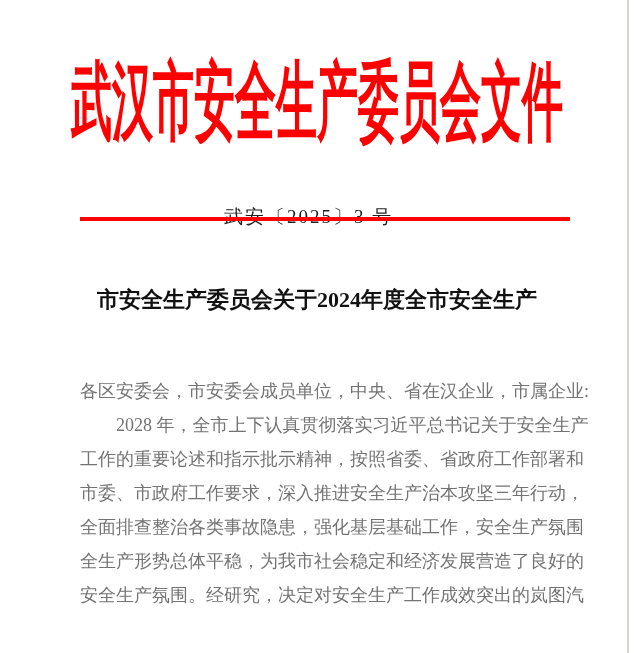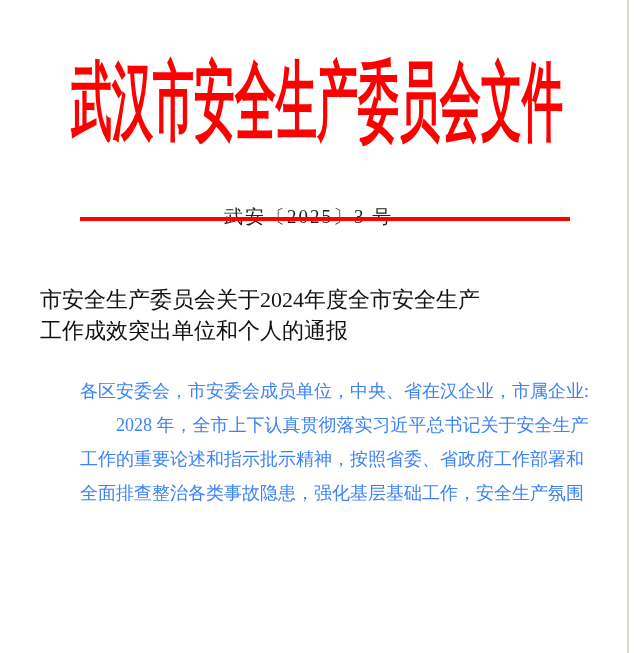--- a/index.html
+++ b/index.html
@@ -59,34 +59,35 @@
     width: 490px;
     height: 4px;
     background: #fd0000;
   }
 
   .doc-title {
     position: absolute;
     top: 284px;
     left: 40px;
     width: 554px;
+    text-align: center;
     font-size: 22px;
     line-height: 31px;
-    font-weight: normal;
+    font-weight: bold;
     color: #111111;
   }
 
   .body-text {
     position: absolute;
     top: 374px;
     left: 80px;
     width: 476px;
     font-size: 18px;
     line-height: 34px;
-    color: #3b82f6;
+    color: #737373;
   }
   .body-line {
     text-align: justify;
     text-align-last: justify;
     white-space: nowrap;
   }
   .body-line.indent {
     text-indent: 36px;
   }
 </style>
@@ -98,21 +99,23 @@
 <div class="org-title-wrap">
   <span class="org-title">武汉市安全生产委员会文件</span>
 </div>
 
 <div class="doc-number">武安〔2025〕3 号</div>
 
 <div class="red-divider"></div>
 
 <div class="doc-title">
   <div>市安全生产委员会关于2024年度全市安全生产</div>
-  <div>工作成效突出单位和个人的通报</div>
 </div>
 
 <div class="body-text">
   <div class="body-line">各区安委会，市安委会成员单位，中央、省在汉企业，市属企业:</div>
   <div class="body-line indent">2028 年，全市上下认真贯彻落实习近平总书记关于安全生产</div>
   <div class="body-line">工作的重要论述和指示批示精神，按照省委、省政府工作部署和</div>
+  <div class="body-line">市委、市政府工作要求，深入推进安全生产治本攻坚三年行动，</div>
   <div class="body-line">全面排查整治各类事故隐患，强化基层基础工作，安全生产氛围</div>
+  <div class="body-line">全生产形势总体平稳，为我市社会稳定和经济发展营造了良好的</div>
+  <div class="body-line">安全生产氛围。经研究，决定对安全生产工作成效突出的岚图汽</div>
 </div>
 
 </body></html>

